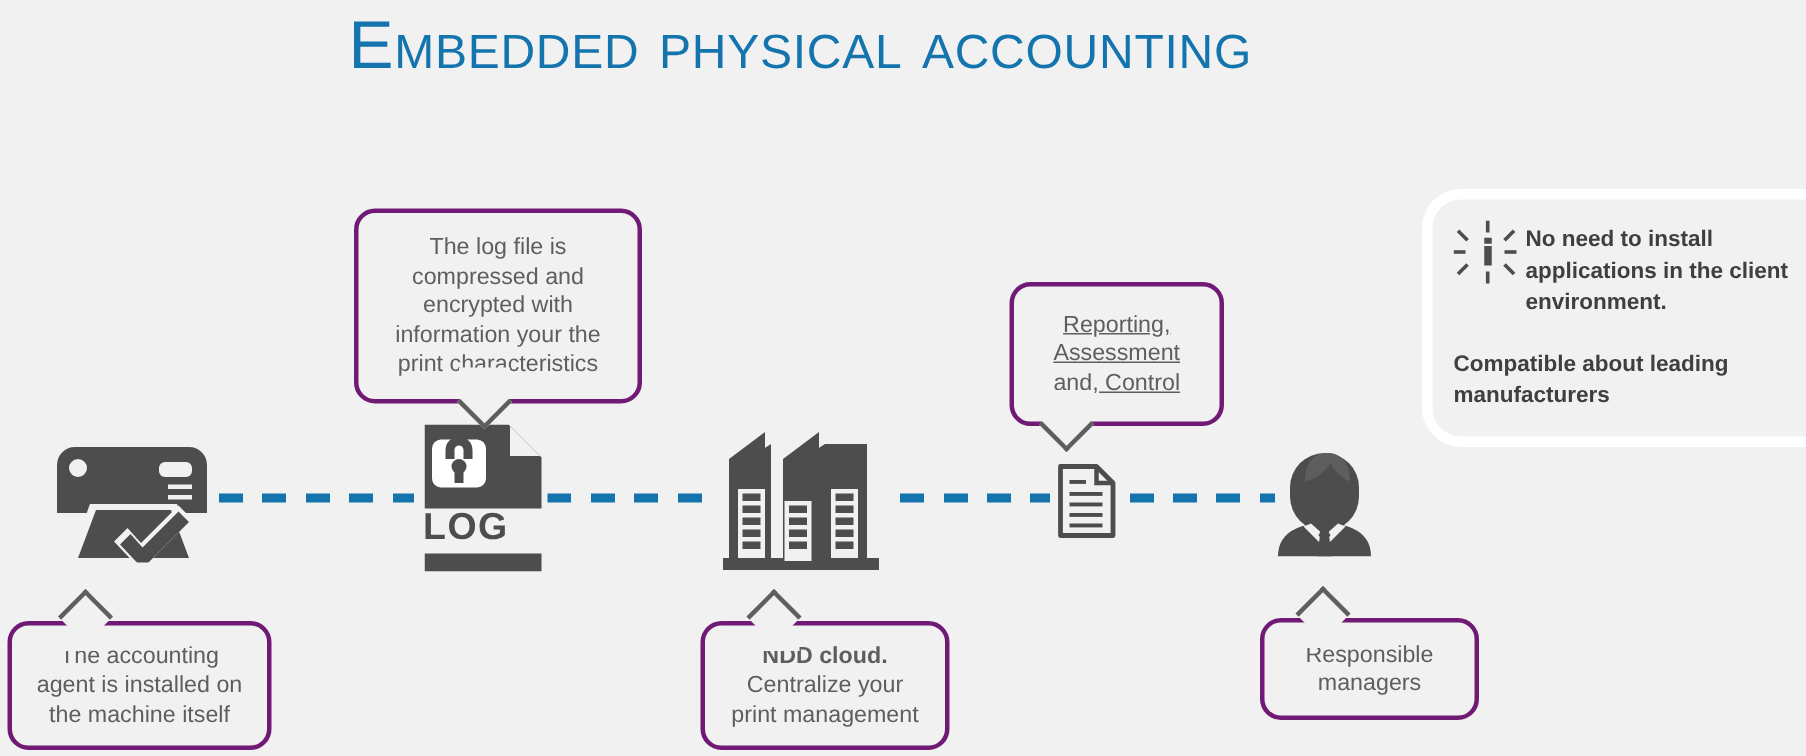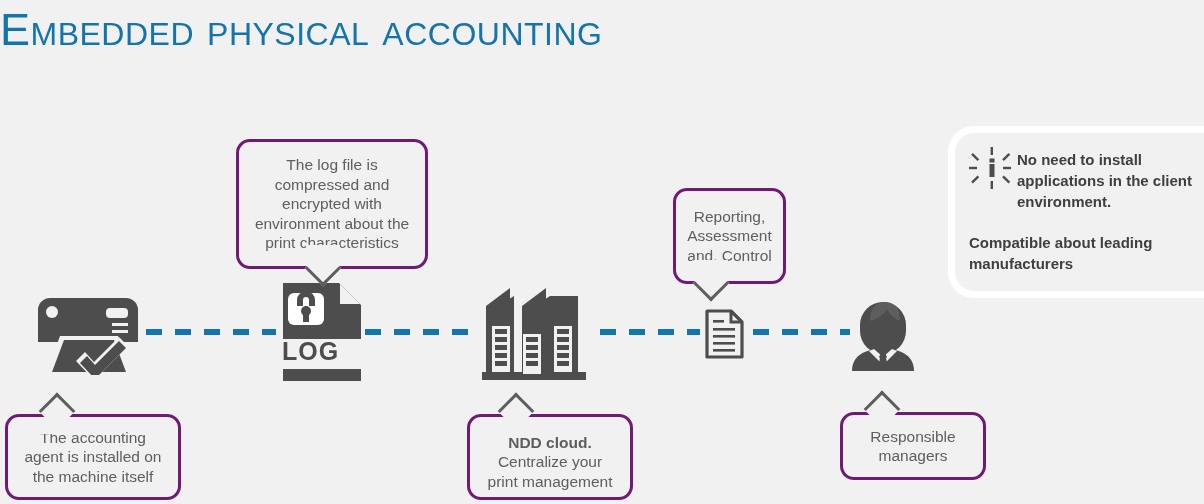--- a/index.html
+++ b/index.html
@@ -8,20 +8,21 @@
     background:#f1f1f1;
     font-family:"Liberation Sans", sans-serif;
     overflow:hidden;
     position:relative;
   }
   #stage{position:absolute;inset:0;width:1204px;height:504px;}
 
   
   #title{
     position:absolute;left:0;top:4px;width:1067px;
+    text-align:center;
     color:#1474ad;
     font-size:45px;
     font-weight:400;
     letter-spacing:0.5px;
     font-variant:small-caps;
     font-family:"Liberation Sans", sans-serif;
     white-space:nowrap;
   }
 
   
@@ -197,30 +198,30 @@
       <path d="M34 58 h6 l2 14 h-10 z" fill="#4d4d4d"></path>
       <path d="M35 54 h4 l2 4 -4 4 -4 -4 z" fill="#4d4d4d"></path>
     </svg>
   </div>
 
   <div class="bubble" style="left:236px;top:139px;width:192px;height:130px;">
     <span class="txt">
       <span>The log file is</span><br>
       <span>compressed and</span><br>
       <span>encrypted with</span><br>
-      <span>environment about the</span><br>
+      <span>information your the</span><br>
       <span>print characteristics</span>
     </span>
   </div>
   <div class="tail down" style="left:310px;top:255px;">
     <div class="sq"></div>
     <div class="cover" style="left:-4px;top:-10px;width:34px;height:12px;"></div>
   </div>
 
-  <div class="bubble" style="left:673px;top:188px;width:113px;height:96px;">
+  <div class="bubble" style="left:673px;top:188px;width:143px;height:96px;text-decoration:underline;">
     <span class="txt">
       <span>Reporting,</span><br>
       <span>Assessment</span><br>
       <span>and, Control</span>
     </span>
   </div>
   <div class="tail down" style="left:698px;top:270px;">
     <div class="sq"></div>
     <div class="cover" style="left:-4px;top:-10px;width:34px;height:12px;"></div>
   </div>
@@ -230,21 +231,21 @@
       <span>The accounting</span><br>
       <span>agent is installed on</span><br>
       <span>the machine itself</span>
     </span>
   </div>
   <div class="tail up" style="left:44px;top:398px;">
     <div class="sq"></div>
     <div class="cover" style="left:-4px;top:24px;width:34px;height:12px;"></div>
   </div>
 
-  <div class="bubble" style="left:467px;top:414px;width:166px;height:86px;align-items:flex-end;">
+  <div class="bubble" style="left:467px;top:414px;width:166px;height:86px;">
     <span class="txt">
       <b>NDD cloud.</b><br>
       <span>Centralize your</span><br>
       <span>print management</span>
     </span>
   </div>
   <div class="tail up" style="left:503px;top:398px;">
     <div class="sq"></div>
     <div class="cover" style="left:-4px;top:24px;width:34px;height:12px;"></div>
   </div>

